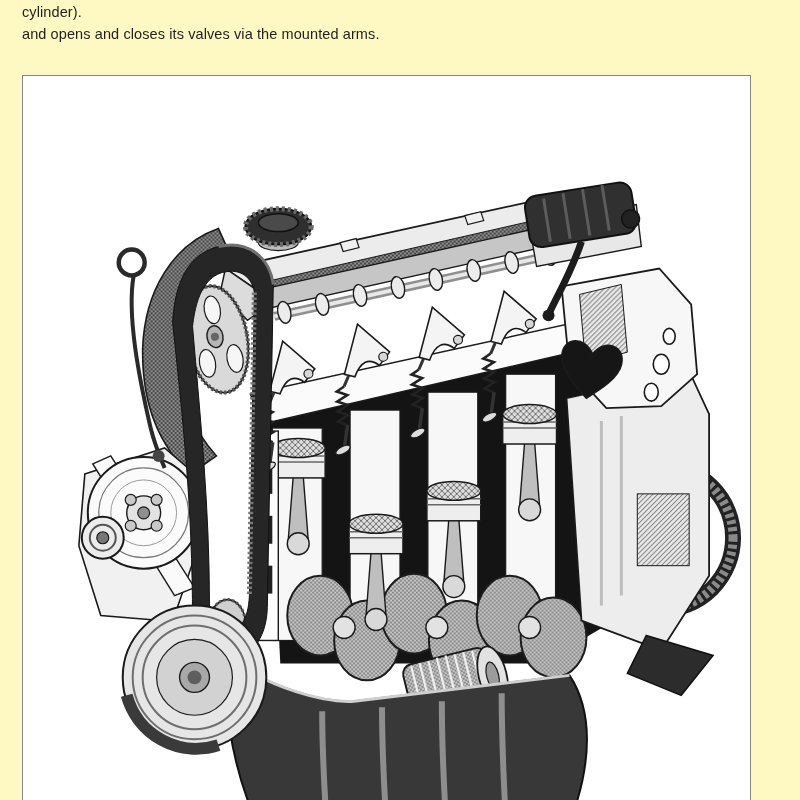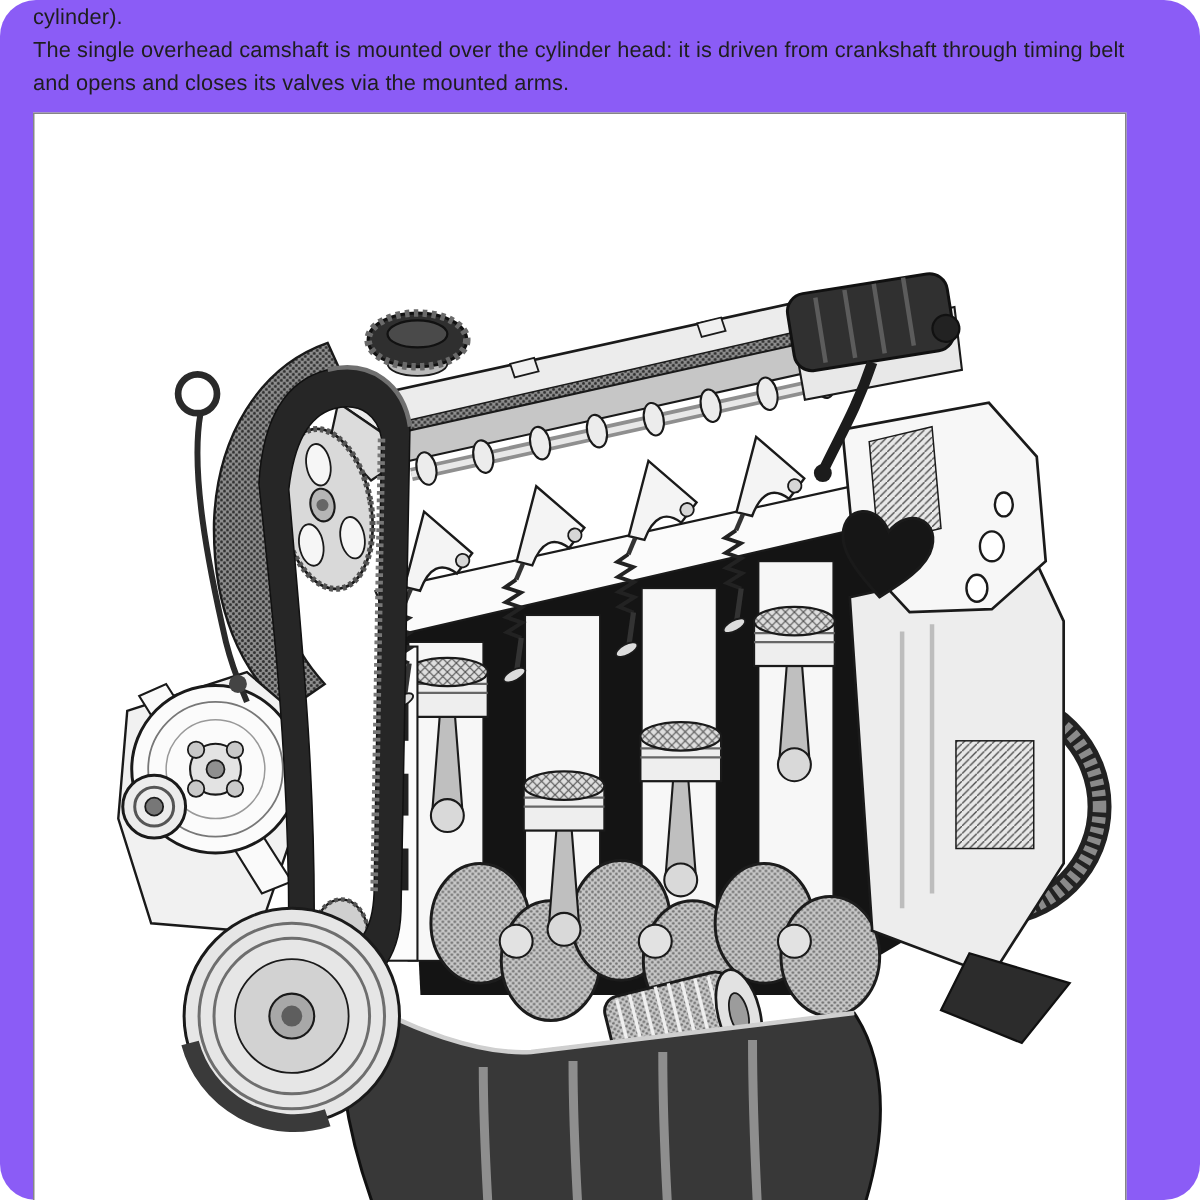--- a/index.html
+++ b/index.html
@@ -1,32 +1,31 @@
 <!DOCTYPE html>
 <html><head>
 <meta charset="utf-8">
 <style>
   html,body{margin:0;padding:0;background:#ffffff;width:800px;height:800px;overflow:hidden;
     font-family:"Liberation Sans","DejaVu Sans",sans-serif;}
-  .page{position:relative;width:800px;height:800px;background:#8b5cf6;border-radius:24px;}
+  .page{position:relative;width:800px;height:800px;background:#fef9c3;}
   .para{position:absolute;left:22px;top:1px;color:#1e1e1e;font-size:14.5px;line-height:22px;
     letter-spacing:0.1px;}
   .para .ln{white-space:nowrap;}
   .figure-box{position:absolute;left:22px;top:75px;width:729px;height:745px;
     border:1px solid #868686;background:#ffffff;box-sizing:border-box;overflow:hidden;}
   .figure-box svg{display:block;width:100%;height:100%;}
 </style>
 </head>
 <body>
 
 <div class="page">
 
   <div class="para">
     <div class="ln">cylinder).</div>
-    <div class="ln">The single overhead camshaft is mounted over the cylinder head: it is driven from crankshaft through timing belt</div>
     <div class="ln">and opens and closes its valves via the mounted arms.</div>
   </div>
 
   <div class="figure-box">
     <svg viewBox="0 0 729 743" role="img" aria-label="Cutaway illustration of a four-cylinder single overhead camshaft engine">
       <defs>
         <pattern id="ht" width="4" height="4" patternUnits="userSpaceOnUse">
           <rect width="4" height="4" fill="#c7c7c7"></rect>
           <circle cx="1" cy="1" r="0.9" fill="#6e6e6e"></circle>
             <circle cx="3" cy="3" r="0.9" fill="#6e6e6e"></circle>

